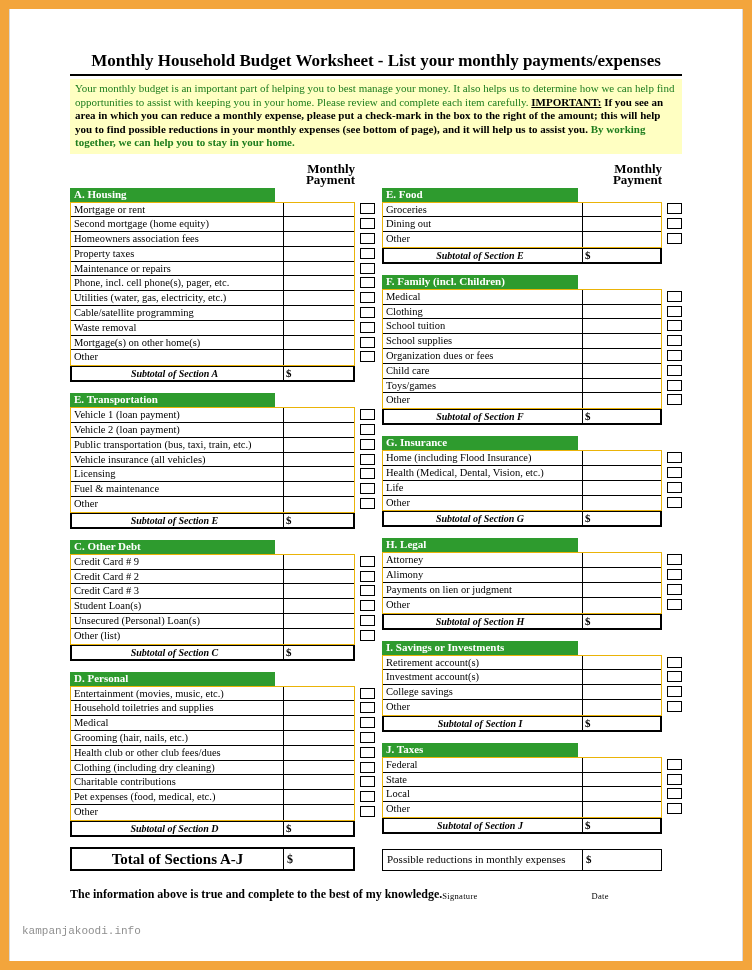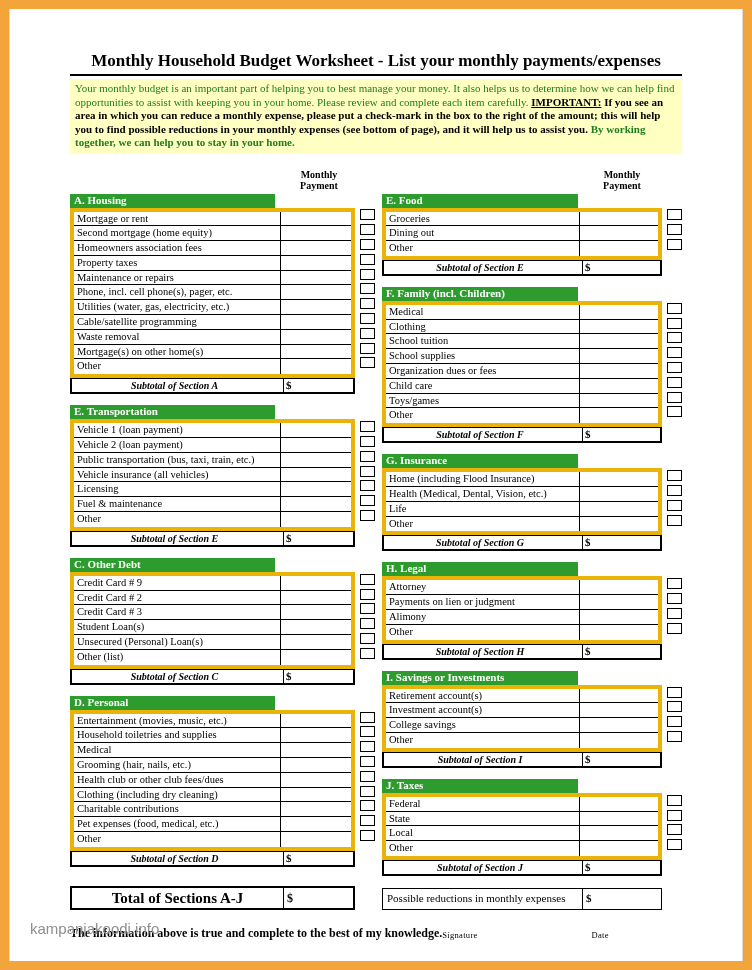--- a/index.html
+++ b/index.html
@@ -16,32 +16,32 @@
   .intro .p1{color:var(--gtext,#1e7d1e)}
   .intro .imp{font-weight:bold;color:#000}
   .imp-label{text-decoration:underline}
   .imp-closing{color:var(--gtext,#1e7d1e);font-weight:bold}
 
   .cols{display:flex;justify-content:space-between}
   .col{display:flex;flex-direction:column}
   .col-left{width:305px}
   .col-right{width:300px}
 
-  .pay-head{display:flex;justify-content:flex-end;font-weight:bold;font-size:10px;line-height:11.5px;text-align:center;margin:8px 0 2px}
+  .pay-head{display:flex;justify-content:flex-end;font-weight:bold;font-size:13px;line-height:11.5px;text-align:right;margin:2px 0 2px}
   .col-left .pay-head .ph{width:72px;margin-right:20px}
   .col-right .pay-head .ph{width:80px;margin-right:20px}
 
   .section{margin-bottom:11px}
   .section:last-child{margin-bottom:0}
   .sec-head{height:14px;background:var(--green,#2e9b2e);color:#fff;font-weight:bold;font-size:11px;line-height:13.5px;padding:0 4px;white-space:nowrap}
   .col-left .sec-head{width:205px}
   .col-right .sec-head{width:196px}
 
   .sec-body{display:flex}
-  .tbl{flex:1;border:4px solid #eab308}
+  .tbl{flex:1;border:1px solid #eab308}
   .row{display:flex;height:14.8px;border-bottom:1px solid #000}
   .row:last-child{border-bottom:none}
   .lbl{flex:1;font-size:10.5px;line-height:13.5px;padding:0 3px;white-space:nowrap;overflow:hidden}
   .amt{border-left:1px solid #000}
   .col-left .amt{width:71px}
   .col-right .amt{width:79px}
   .chks{width:20px;display:flex;flex-direction:column}
   .chk{height:14.8px;display:flex;align-items:center;justify-content:flex-end}
   .chk-box{width:15px;height:11px;border:1px solid #000;background:#fff}
 
@@ -60,21 +60,21 @@
   .tr-amt{width:79px;border-left:1px solid #000;font-size:11px;font-weight:bold;line-height:19px;padding-left:3px}
 
   .footer{display:flex;align-items:flex-end;margin-top:16px}
   .statement{font-weight:bold;font-size:12px;white-space:nowrap}
   .sigblock{display:flex;flex-direction:row}
   .sigblock.sig{margin-left:auto;width:132px}
   .sigblock.date{margin-left:22px;width:94px}
   .sigline{border-bottom:1px solid #000;height:12px}
   .siglabel{font-size:8.5px;text-align:center;padding-top:1px;letter-spacing:.3px}
 
-  .watermark{position:absolute;left:20px;bottom:24px;font-family:Liberation Sans, sans-serif;font-size:15px;color:#8f8f8f}
+  .watermark{position:absolute;left:12px;bottom:24px;font-family:Liberation Mono, monospace;font-size:11px;color:#8f8f8f}
 </style>
 </head>
 <body>
 
 <div class="frame">
   <div class="page">
 
     <div class="title-wrap">
       <span class="title">Monthly Household Budget Worksheet</span>
       <span class="subtitle">- List your monthly payments/expenses</span>
@@ -538,25 +538,25 @@
             </div>
             <div class="section">
               <div class="sec-head">H. Legal</div>
               <div class="sec-body">
                 <div class="tbl">
                   <div class="row">
                     <div class="lbl">Attorney</div>
                     <div class="amt"></div>
                   </div>
                   <div class="row">
+                    <div class="lbl">Alimony</div>
+                    <div class="amt"></div>
+                  </div>
+                  <div class="row">
                     <div class="lbl">Payments on lien or judgment</div>
-                    <div class="amt"></div>
-                  </div>
-                  <div class="row">
-                    <div class="lbl">Alimony</div>
                     <div class="amt"></div>
                   </div>
                   <div class="row">
                     <div class="lbl">Other</div>
                     <div class="amt"></div>
                   </div>
                 </div>
                 <div class="chks">
                   <div class="chk">
                     <div class="chk-box"></div>

